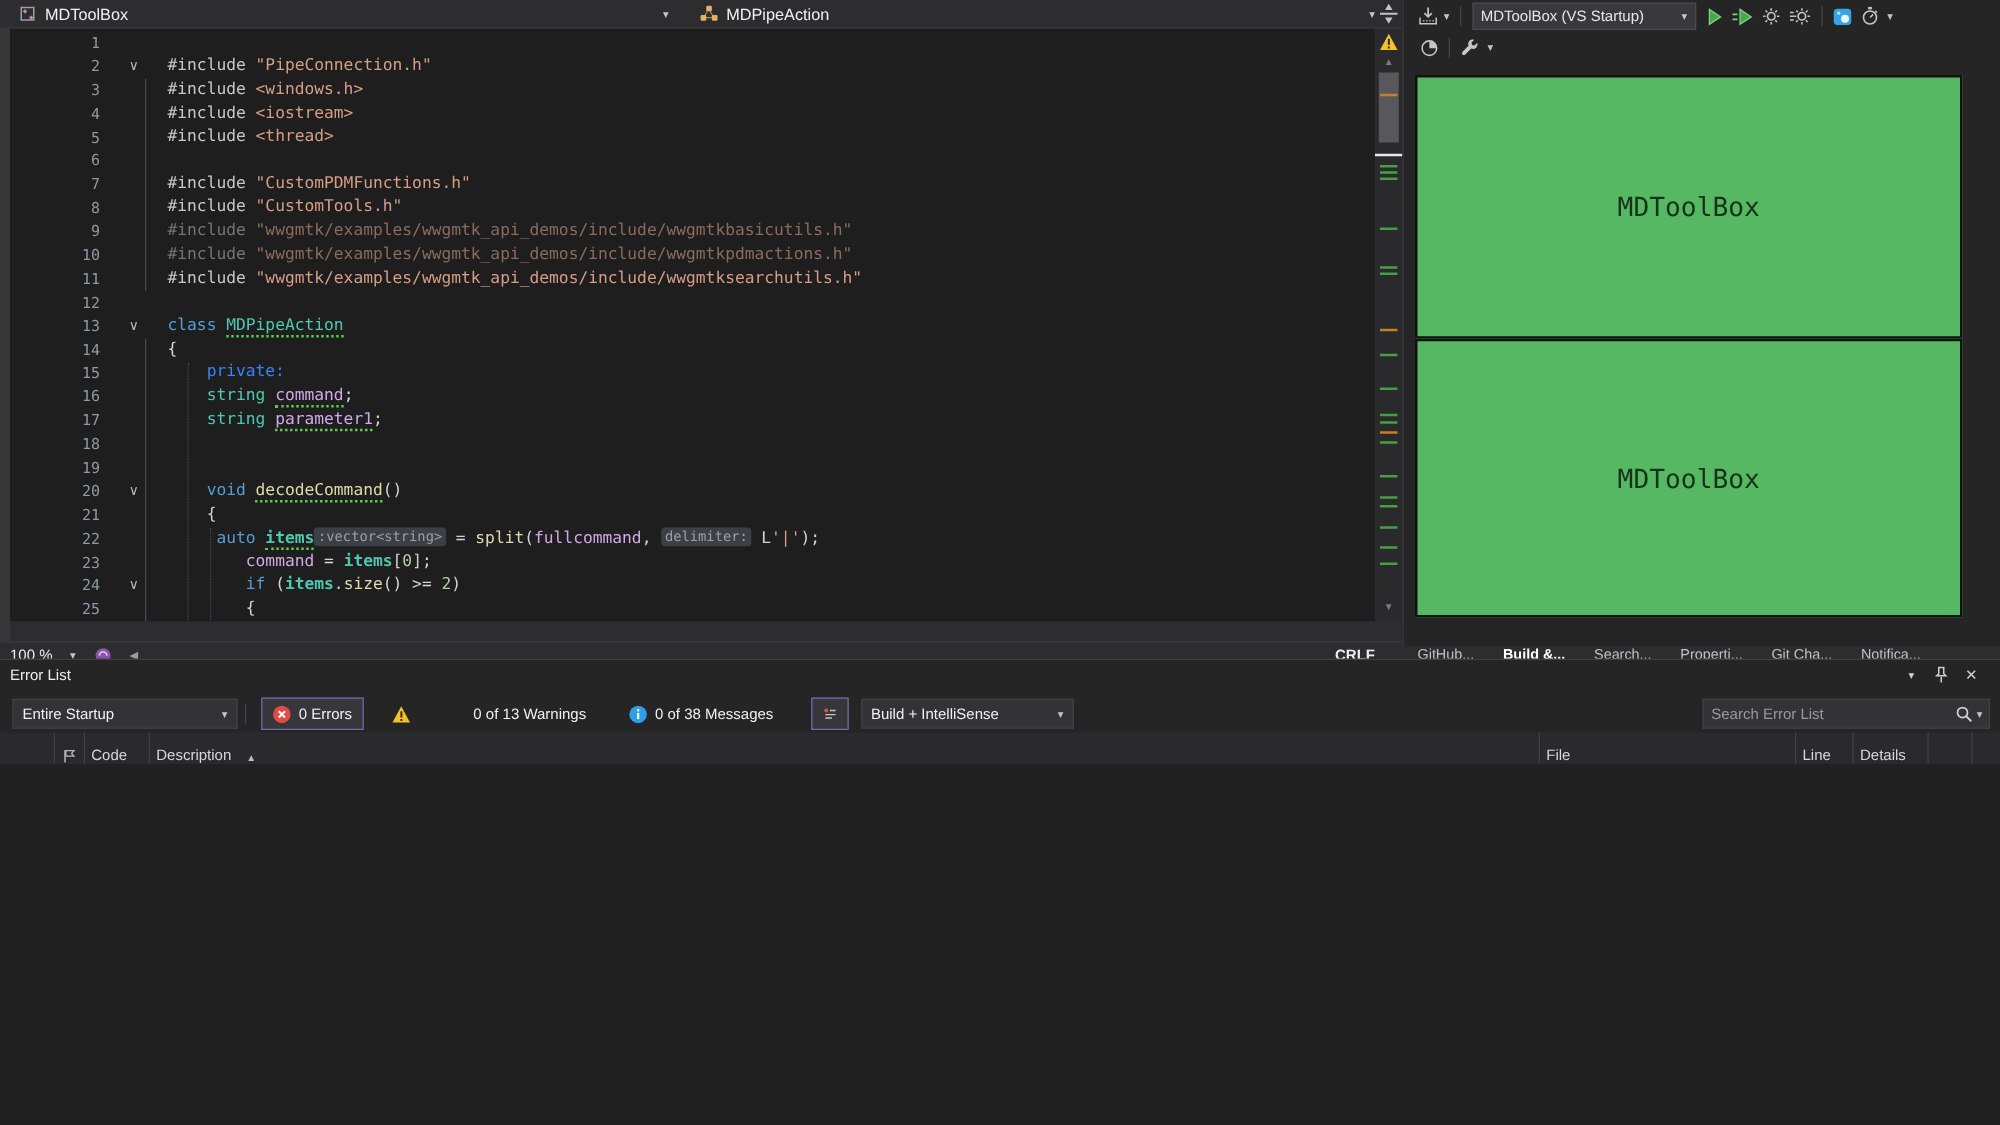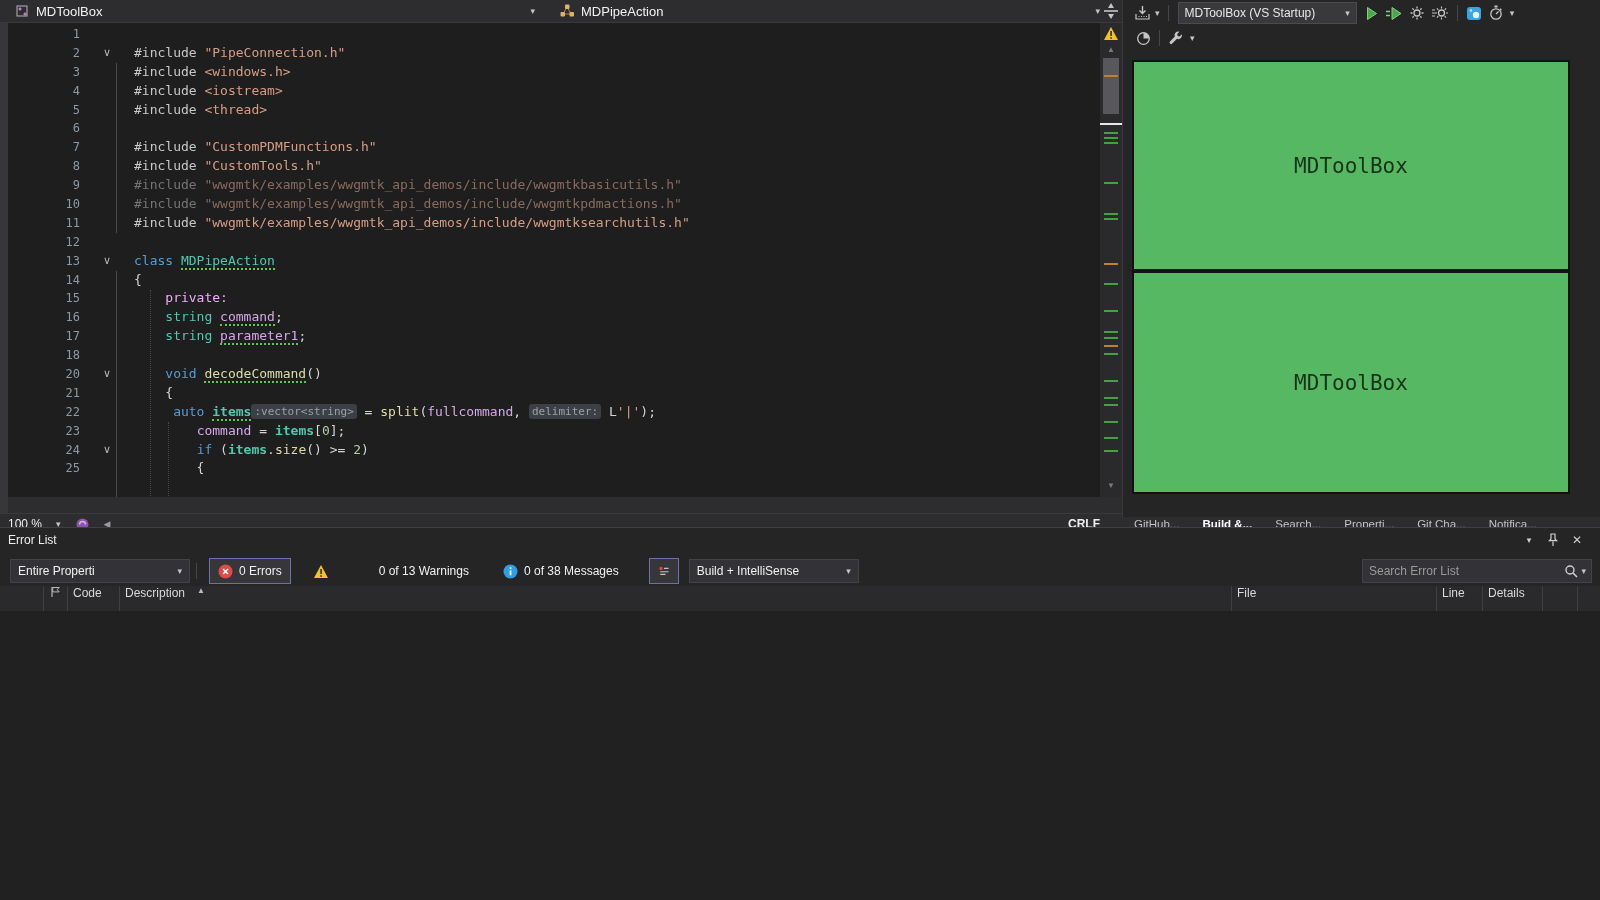--- a/index.html
+++ b/index.html
@@ -23,21 +23,21 @@
   
   #editor-edge{left:0;top:23px;width:8px;height:494px;background:#37373a;}
   #editor{left:8px;top:23px;width:1092px;height:474px;background:#1e1e1e;overflow:hidden;}
   #code-lines{position:absolute;left:0;top:2px;width:100%;}
   .line{display:flex;height:18.9px;line-height:18.9px;font-family:"DejaVu Sans Mono","Liberation Mono",monospace;font-size:13px;white-space:pre;}
   .ln{width:72px;text-align:right;color:#8b9aa6;font-size:12px;flex:none;}
   .fold{width:54px;text-align:center;color:#b4b4b4;font-size:11px;font-family:"DejaVu Sans",sans-serif;flex:none;}
   .codetext{flex:1;}
   .tk-pre{color:#c8c8c8}.tk-str{color:#d69d85}
   .tk-dpre{color:#747474}.tk-dstr{color:#8a6b5e}
-  .tk-kw{color:#569cd6}.tk-kwd{color:#f0abfc}
+  .tk-kw{color:#569cd6}.tk-kwd{color:#3b82f6}
   .tk-type{color:#4ec9b0}.tk-field{color:#d3a8e8}
   .tk-fn{color:#dcdcaa}.tk-var{color:#4ec9b0;font-weight:bold}
   .tk-num{color:#b5cea8}.tk-pun{color:#d4d4d4}
   .tk-hint{background:#3c4046;color:#9aa0a6;font-size:11px;border-radius:3px;padding:0 3px;display:inline-block;line-height:15px;vertical-align:1px;}
   .u{border-bottom:2px dotted #59c94f;}
   .guide{position:absolute;width:0;}
   .g-solid{border-left:1px solid #4a4a4e;}
   .g-dot{border-left:1px dotted #4a4a4e;}
 
   
@@ -87,21 +87,21 @@
   .combo .lbl{font-size:12px;color:#f1f1f1;flex:1;}
   #scope-combo{width:180px;margin-left:10px;}
   #source-combo{width:170px;margin-left:10px;}
   .toggle-btn{height:26px;border:1px solid #6e6eb4;background:#37373b;display:flex;align-items:center;padding:0 8px;box-sizing:border-box;margin-left:12px;flex:none;}
   .flat-btn{height:26px;display:flex;align-items:center;padding:0 8px;margin-left:6px;flex:none;}
   .cnt-lbl{font-size:12px;color:#f1f1f1;margin-left:6px;white-space:nowrap;}
   #el-search{position:absolute;right:8px;top:3px;width:230px;height:24px;background:#333337;border:1px solid #434346;display:flex;align-items:center;box-sizing:border-box;}
   #el-search input{flex:1;background:transparent;border:none;outline:none;color:#ec4899;font-size:12px;padding:0 6px;font-family:"Liberation Sans",sans-serif;}
   #el-search input::placeholder{color:#9a9a9a;}
   #el-header{position:absolute;left:0;top:58px;width:100%;height:25px;background:#2a2a2c;border-bottom:1px solid #3f3f46;display:flex;align-items:stretch;}
-  .hcell{border-right:1px solid #3f3f46;display:flex;align-items:flex-start;padding-left:5px;font-size:12px;color:#d8d8d8;box-sizing:border-box;flex:none;}
+  .hcell{border-right:1px solid #3f3f46;display:flex;align-items:flex-end;padding-left:5px;font-size:12px;color:#d8d8d8;box-sizing:border-box;flex:none;}
   .sort-arrow{font-size:8px;color:#bdbdbd;margin-left:12px;}
   #el-body{position:absolute;left:0;top:83px;width:100%;height:290px;background:#212122;}
 
   svg{display:block;}
 </style>
 </head>
 <body>
 
 <div id="navbar" class="abs">
   <div class="nav-dd" id="nav-dd-project">
@@ -152,20 +152,21 @@
       <div class="line"><div class="ln">9</div><div class="fold"></div><div class="codetext"><span class="tk-dpre">#include </span><span class="tk-dstr">"wwgmtk/examples/wwgmtk_api_demos/include/wwgmtkbasicutils.h"</span></div></div>
       <div class="line"><div class="ln">10</div><div class="fold"></div><div class="codetext"><span class="tk-dpre">#include </span><span class="tk-dstr">"wwgmtk/examples/wwgmtk_api_demos/include/wwgmtkpdmactions.h"</span></div></div>
       <div class="line"><div class="ln">11</div><div class="fold"></div><div class="codetext"><span class="tk-pre">#include </span><span class="tk-str">"wwgmtk/examples/wwgmtk_api_demos/include/wwgmtksearchutils.h"</span></div></div>
       <div class="line"><div class="ln">12</div><div class="fold"></div><div class="codetext"></div></div>
       <div class="line"><div class="ln">13</div><div class="fold">∨</div><div class="codetext"><span class="tk-kw">class </span><span class="tk-type u">MDPipeAction</span></div></div>
       <div class="line"><div class="ln">14</div><div class="fold"></div><div class="codetext"><span class="tk-pun">{</span></div></div>
       <div class="line"><div class="ln">15</div><div class="fold"></div><div class="codetext"><span class="tk-pun">    </span><span class="tk-kwd">private:</span></div></div>
       <div class="line"><div class="ln">16</div><div class="fold"></div><div class="codetext"><span class="tk-pun">    </span><span class="tk-type">string </span><span class="tk-field u">command</span><span class="tk-pun">;</span></div></div>
       <div class="line"><div class="ln">17</div><div class="fold"></div><div class="codetext"><span class="tk-pun">    </span><span class="tk-type">string </span><span class="tk-field u">parameter1</span><span class="tk-pun">;</span></div></div>
       <div class="line"><div class="ln">18</div><div class="fold"></div></div>
+      <div class="line"><div class="ln">19</div><div class="fold"></div><div class="codetext"></div></div>
       <div class="line"><div class="ln">20</div><div class="fold">∨</div><div class="codetext"><span class="tk-pun">    </span><span class="tk-kw">void </span><span class="tk-fn u">decodeCommand</span><span class="tk-pun">()</span></div></div>
       <div class="line"><div class="ln">21</div><div class="fold"></div><div class="codetext"><span class="tk-pun">    {</span></div></div>
       <div class="line"><div class="ln">22</div><div class="fold"></div><div class="codetext"><span class="tk-pun">     </span><span class="tk-kw">auto </span><span class="tk-var u">items</span><span class="tk-hint">:vector&lt;string&gt;</span><span class="tk-pun"> = </span><span class="tk-fn">split</span><span class="tk-pun">(</span><span class="tk-field">fullcommand</span><span class="tk-pun">, </span><span class="tk-hint">delimiter:</span><span class="tk-pun"> L</span><span class="tk-str">'|'</span><span class="tk-pun">);</span></div></div>
       <div class="line"><div class="ln">23</div><div class="fold"></div><div class="codetext"><span class="tk-pun">        </span><span class="tk-field">command</span><span class="tk-pun"> = </span><span class="tk-var">items</span><span class="tk-pun">[</span><span class="tk-num">0</span><span class="tk-pun">];</span></div></div>
       <div class="line"><div class="ln">24</div><div class="fold">∨</div><div class="codetext"><span class="tk-pun">        </span><span class="tk-kw">if </span><span class="tk-pun">(</span><span class="tk-var">items</span><span class="tk-pun">.</span><span class="tk-fn">size</span><span class="tk-pun">() &gt;= </span><span class="tk-num">2</span><span class="tk-pun">)</span></div></div>
       <div class="line"><div class="ln">25</div><div class="fold"></div><div class="codetext"><span class="tk-pun">        {</span></div></div>
     </div>
 </div>
 
 <div id="vscroll" class="abs">
@@ -314,21 +315,21 @@
       <svg width="12" height="14" viewBox="0 0 12 14">
         <path d="M4 1 h4 v5 l1.6 1.6 H2.4 L4 6 Z" fill="none" stroke="#d0d0d0" stroke-width="1.2"></path>
         <path d="M6 8.6 v4.4" stroke="#d0d0d0" stroke-width="1.2"></path>
       </svg>
     </span>
     <span class="el-win-btn" id="el-close">✕</span>
   </div>
 
   <div id="el-toolbar">
     <div class="combo" id="scope-combo">
-      <span class="lbl">Entire Properti</span>
+      <span class="lbl">Entire Startup</span>
       <span class="caret">▾</span>
     </div>
     <div class="tb-sep" style="margin:0 0 0 6px;"></div>
 
     <div class="toggle-btn">
       <svg width="15" height="15" viewBox="0 0 15 15">
         <circle cx="7.5" cy="7.5" r="7" fill="#e04a47"></circle>
         <path d="M5 5 l5 5 M10 5 l-5 5" stroke="#ffffff" stroke-width="1.6"></path>
       </svg>
       <span class="cnt-lbl">0 Errors</span>

